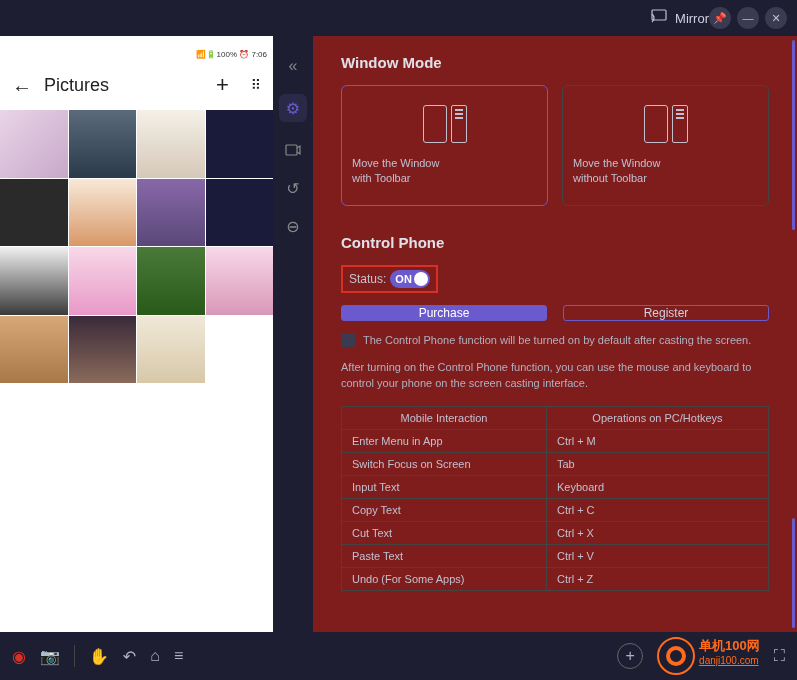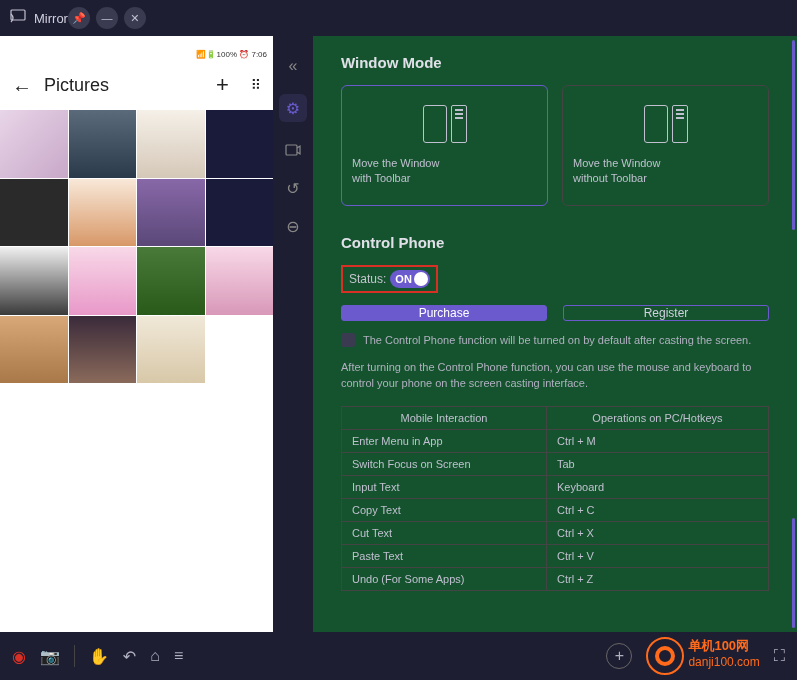--- a/index.html
+++ b/index.html
@@ -1,39 +1,39 @@
 <!DOCTYPE html>
 <html><head>
 <meta charset="utf-8">
 <style>
 * { margin: 0; padding: 0; box-sizing: border-box; }
 body { font-family: -apple-system, "Segoe UI", Arial, sans-serif; background: #1a1a2e; color: #c5c5d0; width: 797px; height: 680px; overflow: hidden; }
 
-.titlebar { height: 36px; background: #1e1e32; display: flex; align-items: center; padding: 0 10px; justify-content: flex-start; }
+.titlebar { height: 36px; background: #1e1e32; display: flex; align-items: center; padding: 0 10px; justify-content: flex-end; }
 .title-left { display: flex; align-items: center; gap: 8px; }
 .title-text { color: #d0d0e0; font-size: 13px; }
 .title-btns { display: flex; gap: 6px; }
 .title-btn { width: 22px; height: 22px; border-radius: 50%; background: #3a3a50; display: flex; align-items: center; justify-content: center; cursor: pointer; color: #c0c0d0; font-size: 11px; }
 
 .main { display: flex; height: 596px; }
 .phone-pane { width: 273px; background: #fff; position: relative; overflow: hidden; }
 .phone-status { height: 16px; display: flex; justify-content: flex-end; align-items: center; font-size: 8px; color: #333; padding: 0 6px; gap: 2px; margin-top: 10px; }
 .phone-header { display: flex; align-items: center; padding: 10px 12px 12px; gap: 12px; }
 .back-arrow { font-size: 20px; color: #222; }
 .page-title { font-size: 18px; color: #222; flex: 1; }
 .plus { font-size: 22px; color: #222; margin-right: 10px; }
 .dots { font-size: 14px; color: #222; }
 .grid { display: grid; grid-template-columns: repeat(4, 1fr); gap: 1px; }
 .thumb { aspect-ratio: 1; background: #ddd; position: relative; overflow: hidden; }
 
 .sidebar { width: 40px; background: #1e1e32; display: flex; flex-direction: column; align-items: center; padding-top: 20px; gap: 18px; }
 .side-icon { width: 20px; height: 20px; display: flex; align-items: center; justify-content: center; cursor: pointer; color: #888; }
 .side-icon.active { color: #6a5acd; background: #2a2a48; border-radius: 6px; width: 28px; height: 28px; }
 
-.settings { flex: 1; background: #14532d; padding: 18px 28px; overflow-y: auto; position: relative; }
+.settings { flex: 1; background: #7f1d1d; padding: 18px 28px; overflow-y: auto; position: relative; }
 .section-title { font-size: 15px; font-weight: bold; color: #e0e0e8; margin-bottom: 14px; }
 .mode-row { display: flex; gap: 14px; margin-bottom: 28px; }
 .mode-card { flex: 1; border: 1px solid #444; border-radius: 6px; padding: 18px 10px; cursor: pointer; }
 .mode-card.active { border-color: #6a5acd; }
 .mode-icon { height: 40px; display: flex; justify-content: center; align-items: center; gap: 4px; margin-bottom: 12px; }
 .mode-label { font-size: 11px; line-height: 1.4; color: #c0c0d0; }
 .phone-svg { width: 24px; height: 38px; border: 1.5px solid #c0c0d0; border-radius: 3px; }
 .toolbar-svg { width: 16px; height: 38px; border: 1.5px solid #c0c0d0; border-radius: 2px; display: flex; flex-direction: column; padding: 3px; gap: 2px; }
 .toolbar-svg div { height: 2px; background: #c0c0d0; }
 
@@ -59,21 +59,21 @@
 .bottombar { height: 48px; background: #1e1e32; display: flex; align-items: center; padding: 0 12px; gap: 16px; justify-content: space-between; }
 .bottom-left, .bottom-right { display: flex; align-items: center; gap: 14px; }
 .bottom-icon { color: #b0b0c0; cursor: pointer; font-size: 16px; }
 .record { color: #d93025; }
 .hand { color: #6a5acd; }
 .brand { display: flex; align-items: flex-start; gap: 4px; }
 .brand-logo { width: 38px; height: 38px; border: 2px solid #ff6b1a; border-radius: 50%; display: flex; align-items: center; justify-content: center; }
 .brand-logo-inner { width: 20px; height: 20px; border: 4px solid #ff6b1a; border-radius: 50%; }
 .brand-text { display: flex; flex-direction: column; }
 .brand-main { color: #ff6b1a; font-weight: bold; font-size: 13px; }
-.brand-sub { color: #ff6b1a; font-size: 12px; }
+.brand-sub { color: #ff6b1a; font-size: 10px; text-decoration: underline; }
 .divider { width: 1px; height: 22px; background: #444; }
 .scroll-accent { position: absolute; right: 2px; width: 3px; background: #6a5acd; border-radius: 2px; }
 </style>
 </head>
 <body>
 
 <div class="titlebar">
   <div class="title-left">
     <span><svg width="16" height="14" viewBox="0 0 16 14">
           <rect x="1" y="1" width="14" height="10" rx="1" fill="none" stroke="#c0c0d0" stroke-width="1.2"></rect>

